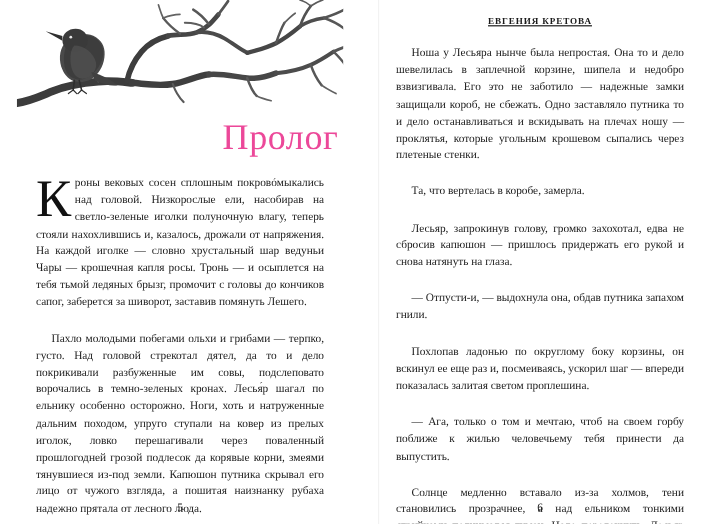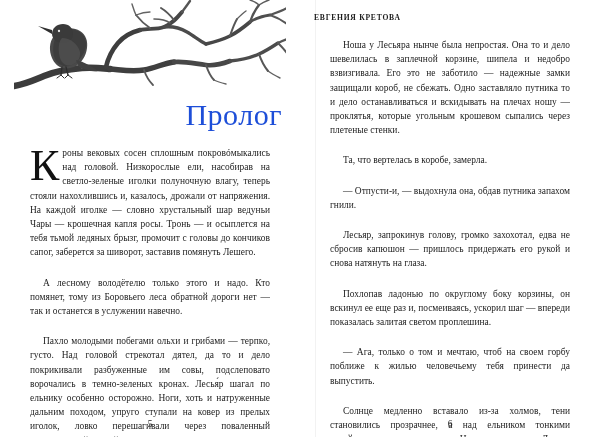--- a/index.html
+++ b/index.html
@@ -37,47 +37,48 @@
   .page {
     position: relative;
     height: 437px;
     box-sizing: border-box;
   }
   .page-left  { width: 300px; padding: 0 14px; }
   .page-right { width: 300px; padding: 0 14px; }
 
   
   .running-head {
-    text-align: left;
+    text-align: center;
     font-size: 7.6px;
     letter-spacing: 0.75px;
     font-weight: bold;
     color: #1b1b1b;
     margin-top: 13px;
     font-family: "Liberation Serif", "DejaVu Serif", serif;
+    text-decoration: underline;
   }
 
   
   .illustration {
     position: relative;
     height: 100px;
     margin: 0;
     overflow: hidden;
   }
   .illustration svg { display: block; }
 
   
   .chapter-title {
     font-size: 30px;
     text-align: right;
     font-weight: normal;
     letter-spacing: 0.5px;
     margin: 0 4px 8px 0;
     line-height: 1;
-    color: #1d4ed8;
+    color: #ec4899;
     font-family: "Liberation Serif", "DejaVu Serif", serif;
   }
 
   
   .body-text p {
     margin: 16px;
     font-size: 9.45px;
     line-height: 14.2px;
     text-align: justify;
     text-indent: 13px;
@@ -193,39 +194,36 @@
       </svg>
     </div>
 
     <h1 class="chapter-title">Пролог</h1>
 
     <div class="body-text">
       <p class="first">
         <span class="dropcap">К</span><span>роны вековых сосен сплошным покровóмыкались над головой. Низкорослые ели, насобирав на светло-зеленые иголки полуночную влагу, теперь стояли нахохлившись и, казалось, дрожали от напряжения. На каждой иголке — словно хрустальный шар ведуньи Чары — крошечная капля росы. Тронь — и осыплется на тебя тьмой ледяных брызг, промочит с головы до кончиков сапог, заберется за шиворот, заставив помянуть Лешего.</span>
       </p>
       <p>
-        <span>А лесному володётелю только этого и надо. Кто помянет, тому из Боровьего леса обратной дороги нет — так и останется в услужении навечно.</span>
-      </p>
-      <p>
         <span>Пахло молодыми побегами ольхи и грибами — терпко, густо. Над головой стрекотал дятел, да то и дело покрикивали разбуженные им совы, подслеповато ворочались в темно-зеленых кронах. Лесья́р шагал по ельнику особенно осторожно. Ноги, хоть и натруженные дальним походом, упруго ступали на ковер из прелых иголок, ловко перешагивали через поваленный прошлогодней грозой подлесок да корявые корни, змеями тянувшиеся из-под земли. Капюшон путника скрывал его лицо от чужого взгляда, а пошитая наизнанку рубаха надежно прятала от лесного люда.</span>
       </p>
     </div>
 
     <div class="folio">5</div>
   </div>
 
   <div class="page page-right">
 
     <div class="running-head">ЕВГЕНИЯ КРЕТОВА</div>
 
     <div class="body-text">
       <p><span>Ноша у Лесьяра нынче была непростая. Она то и дело шевелилась в заплечной корзине, шипела и недобро взвизгивала. Его это не заботило — надежные замки защищали короб, не сбежать. Одно заставляло путника то и дело останавливаться и вскидывать на плечах ношу — проклятья, которые угольным крошевом сыпались через плетеные стенки.</span></p>
       <p><span>Та, что вертелась в коробе, замерла.</span></p>
+      <p><span>Лесьяр, запрокинув голову, громко захохотал, едва не сбросив капюшон — пришлось придержать его рукой и снова натянуть на глаза.</span></p>
       <p><span>— Отпусти-и, — выдохнула она, обдав путника запахом гнили.</span></p>
-      <p><span>Лесьяр, запрокинув голову, громко захохотал, едва не сбросив капюшон — пришлось придержать его рукой и снова натянуть на глаза.</span></p>
       <p><span>Похлопав ладонью по округлому боку корзины, он вскинул ее еще раз и, посмеиваясь, ускорил шаг — впереди показалась залитая светом проплешина.</span></p>
       <p><span>— Ага, только о том и мечтаю, чтоб на своем горбу поближе к жилью человечьему тебя принести да выпустить.</span></p>
       <p><span>Солнце медленно вставало из-за холмов, тени становились прозрачнее, а над ельником тонкими струйками поднимался туман. Надо передохнуть. Лесьяр замер у края поляны, достал из-за пазухи путúну — плоский, как блин, камень размером с ладонь с черными, рисованными золой кругами. Подставил его солнцу. Яркий луч коснулся веснушчатого носа молодого человека, позолотил тонкие,</span></p>
     </div>
 
     <div class="folio">6</div>
   </div>
 
 </div>
 

